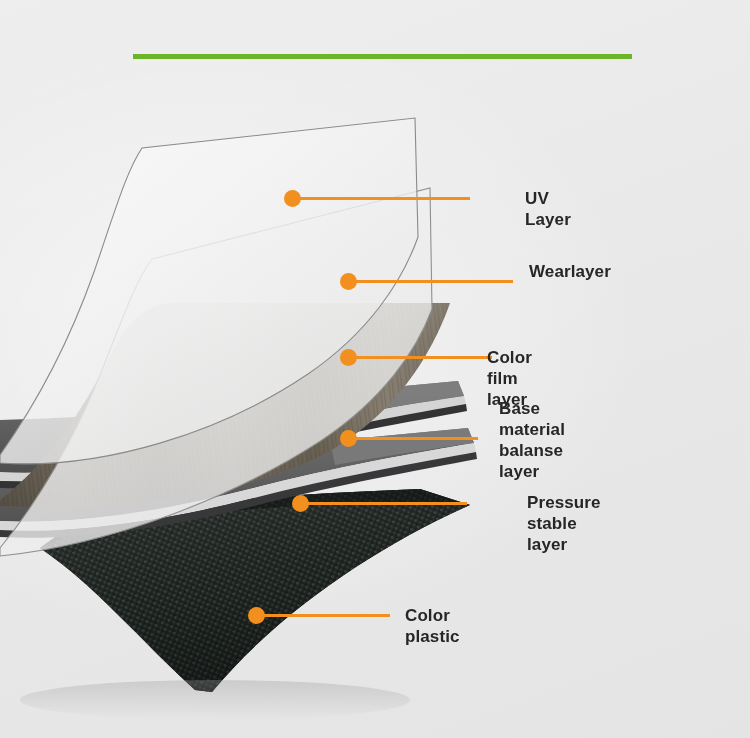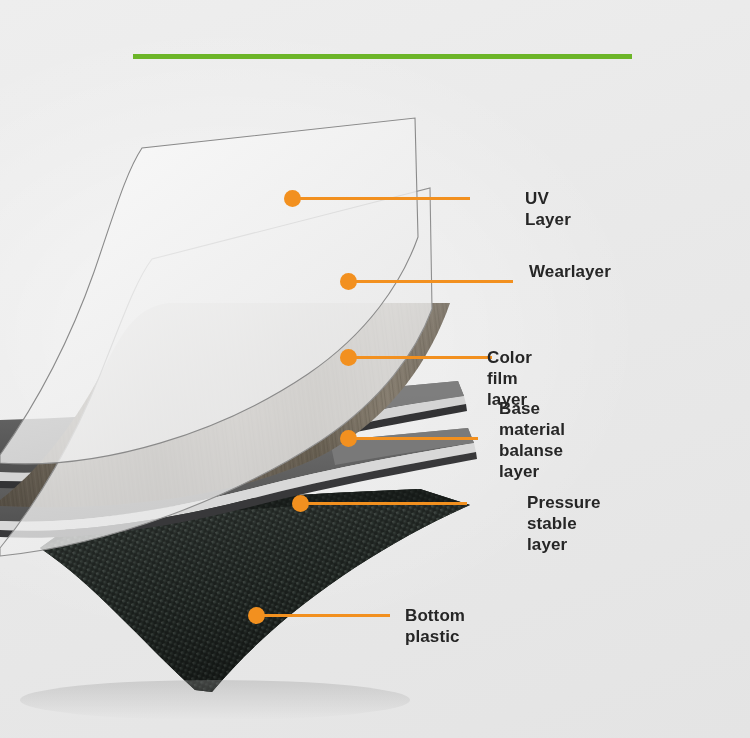--- a/index.html
+++ b/index.html
@@ -247,16 +247,16 @@
   <div class="callout">
     <div class="callout-line" style="left:300px; top:502px; width:167px;"></div>
     <div class="callout-dot" style="left:292px; top:495px;"></div>
     <div class="callout-label" style="left:487px; top:492px;margin-left:40px;">Pressure stable
 layer</div>
   </div>
 
   <div class="callout">
     <div class="callout-line" style="left:256px; top:614px; width:134px;"></div>
     <div class="callout-dot" style="left:248px; top:607px;"></div>
-    <div class="callout-label" style="left:405px; top:605px;">Bottom plastic</div>
+    <div class="callout-label" style="left:405px; top:605px;">Color plastic</div>
   </div>
 
 </div>
 
 </body></html>

